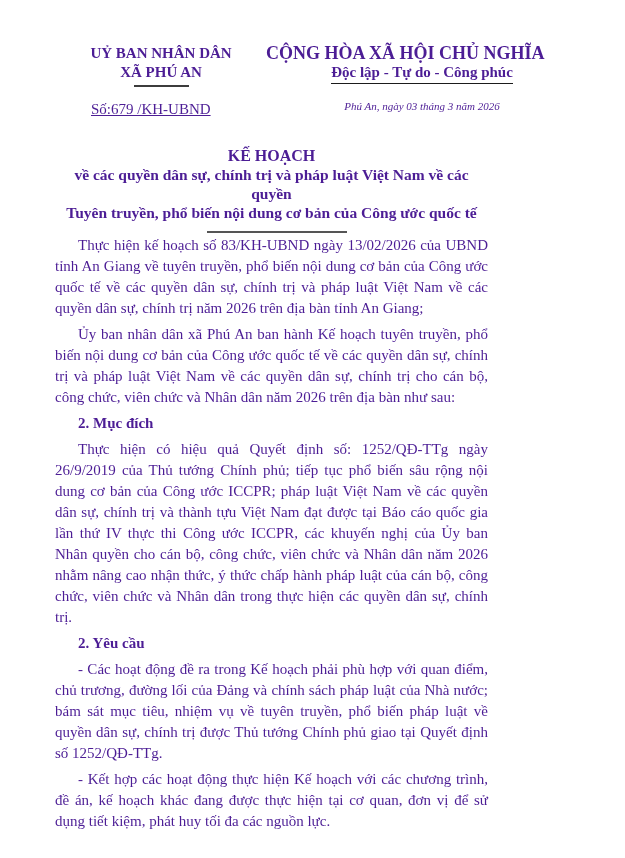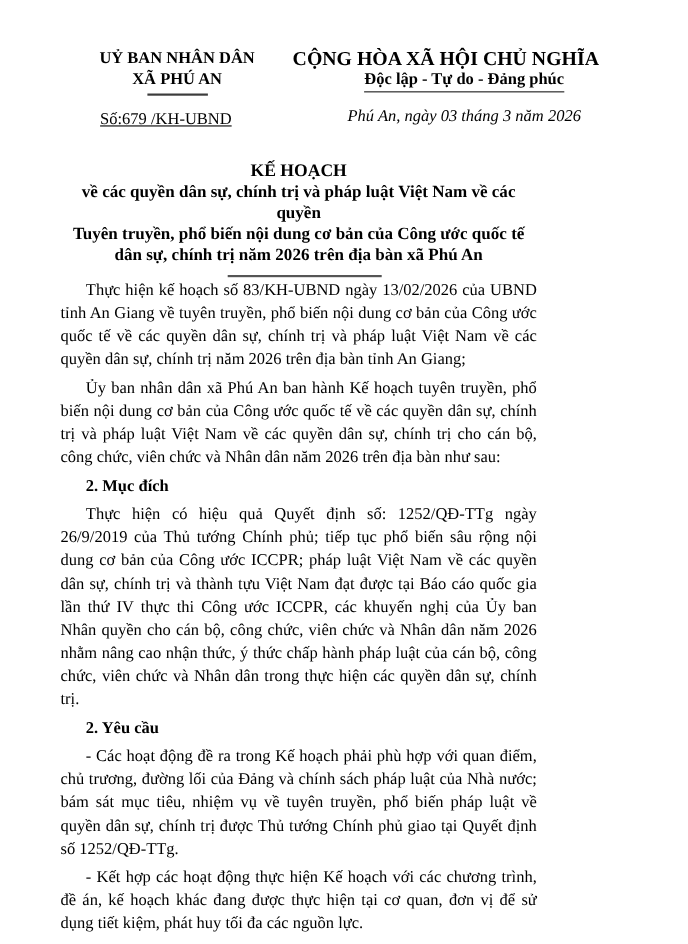--- a/index.html
+++ b/index.html
@@ -1,21 +1,21 @@
 <!DOCTYPE html>
 <html lang="vi"><head>
 <meta charset="utf-8">
 <style>
   html, body { margin: 0; padding: 0; background: #ffffff; }
   .page {
     position: relative;
     width: 545px;
     height: 858px;
     background: #ffffff;
-    color: #000000;
+    color: #4c1d95;
     font-family: "Liberation Serif", "DejaVu Serif", serif;
     font-size: 15px;
     overflow: hidden;
   }
   
   .header { position: relative; height: 120px; }
   .header-left {
     position: absolute; left: 71px; top: 44px; width: 180px;
     text-align: center;
   }
@@ -30,21 +30,21 @@
   }
   .header-right {
     position: absolute; left: 266px; top: 44px; width: 312px;
     text-align: center;
   }
   .national-line1 { font-weight: bold; font-size: 18px; line-height: 19px; white-space: nowrap; }
   .national-line2 {
     display: inline-block; font-weight: bold; font-size: 15px; line-height: 18px;
     border-bottom: 1.7px solid #1b1b1b; padding-bottom: 2px; white-space: nowrap;
   }
-  .date-line { margin-top: 13px; font-style: italic; font-size: 15px; line-height: 19px; white-space: nowrap; }
+  .date-line { margin-top: 13px; font-style: italic; font-size: 11px; line-height: 19px; white-space: nowrap; }
   
   .content { padding: 0 57px 0 55px; }
   .title-block { text-align: center; margin-top: 26px; }
   .doc-type { font-weight: bold; font-size: 16px; line-height: 19px; }
   .title-line { font-weight: bold; font-size: 15.5px; line-height: 19px; }
   .title-divider {
     width: 140px; height: 0; border-top: 2px solid #555555;
     margin: 9px auto 0 auto; position: relative; left: 5px;
   }
   
@@ -72,34 +72,33 @@
     <div class="header-left">
       <div class="org-line">UỶ BAN NHÂN DÂN</div>
       <div class="org-line">XÃ PHÚ AN</div>
       <div class="org-underline"></div>
       <div class="doc-number">Số:679 /KH-UBND</div>
     </div>
 
     <div class="header-right">
       <div class="national-line1">CỘNG HÒA XÃ HỘI CHỦ NGHĨA VIỆT NAM</div>
       <div>
-        <span class="national-line2">Độc lập - Tự do - Đảng phúc</span>
+        <span class="national-line2">Độc lập - Tự do - Công phúc</span>
       </div>
       <div class="date-line">Phú An, ngày 03 tháng 3 năm 2026</div>
     </div>
 
   </div>
 
   <div class="content">
 
     <div class="title-block">
       <div class="doc-type">KẾ HOẠCH</div>
       <div class="title-line">về các quyền dân sự, chính trị và pháp luật Việt Nam về các quyền</div>
       <div class="title-line">Tuyên truyền, phổ biến nội dung cơ bản của Công ước quốc tế</div>
-      <div class="title-line">dân sự, chính trị năm 2026 trên địa bàn xã Phú An</div>
       <div class="title-divider"></div>
     </div>
 
     <div class="body-text">
       <p>Thực hiện kế hoạch số 83/KH-UBND ngày 13/02/2026 của UBND tỉnh An Giang về tuyên truyền, phổ biến nội dung cơ bản của Công ước quốc tế về các quyền dân sự, chính trị và pháp luật Việt Nam về các quyền dân sự, chính trị năm 2026 trên địa bàn tỉnh An Giang;</p>
       <p>Ủy ban nhân dân xã Phú An ban hành Kế hoạch tuyên truyền, phổ biến nội dung cơ bản của Công ước quốc tế về các quyền dân sự, chính trị và pháp luật Việt Nam về các quyền dân sự, chính trị cho cán bộ, công chức, viên chức và Nhân dân năm 2026 trên địa bàn như sau:</p>
       <p class="heading">2. Mục đích</p>
       <p>Thực hiện có hiệu quả Quyết định số: 1252/QĐ-TTg ngày 26/9/2019 của Thủ tướng Chính phủ; tiếp tục phổ biến sâu rộng nội dung cơ bản của Công ước ICCPR; pháp luật Việt Nam về các quyền dân sự, chính trị và thành tựu Việt Nam đạt được tại Báo cáo quốc gia lần thứ IV thực thi Công ước ICCPR, các khuyến nghị của Ủy ban Nhân quyền cho cán bộ, công chức, viên chức và Nhân dân năm 2026 nhằm nâng cao nhận thức, ý thức chấp hành pháp luật của cán bộ, công chức, viên chức và Nhân dân trong thực hiện các quyền dân sự, chính trị.</p>
       <p class="heading">2. Yêu cầu</p>
       <p>- Các hoạt động đề ra trong Kế hoạch phải phù hợp với quan điểm, chủ trương, đường lối của Đảng và chính sách pháp luật của Nhà nước; bám sát mục tiêu, nhiệm vụ về tuyên truyền, phổ biến pháp luật về quyền dân sự, chính trị được Thủ tướng Chính phủ giao tại Quyết định số 1252/QĐ-TTg.</p>

